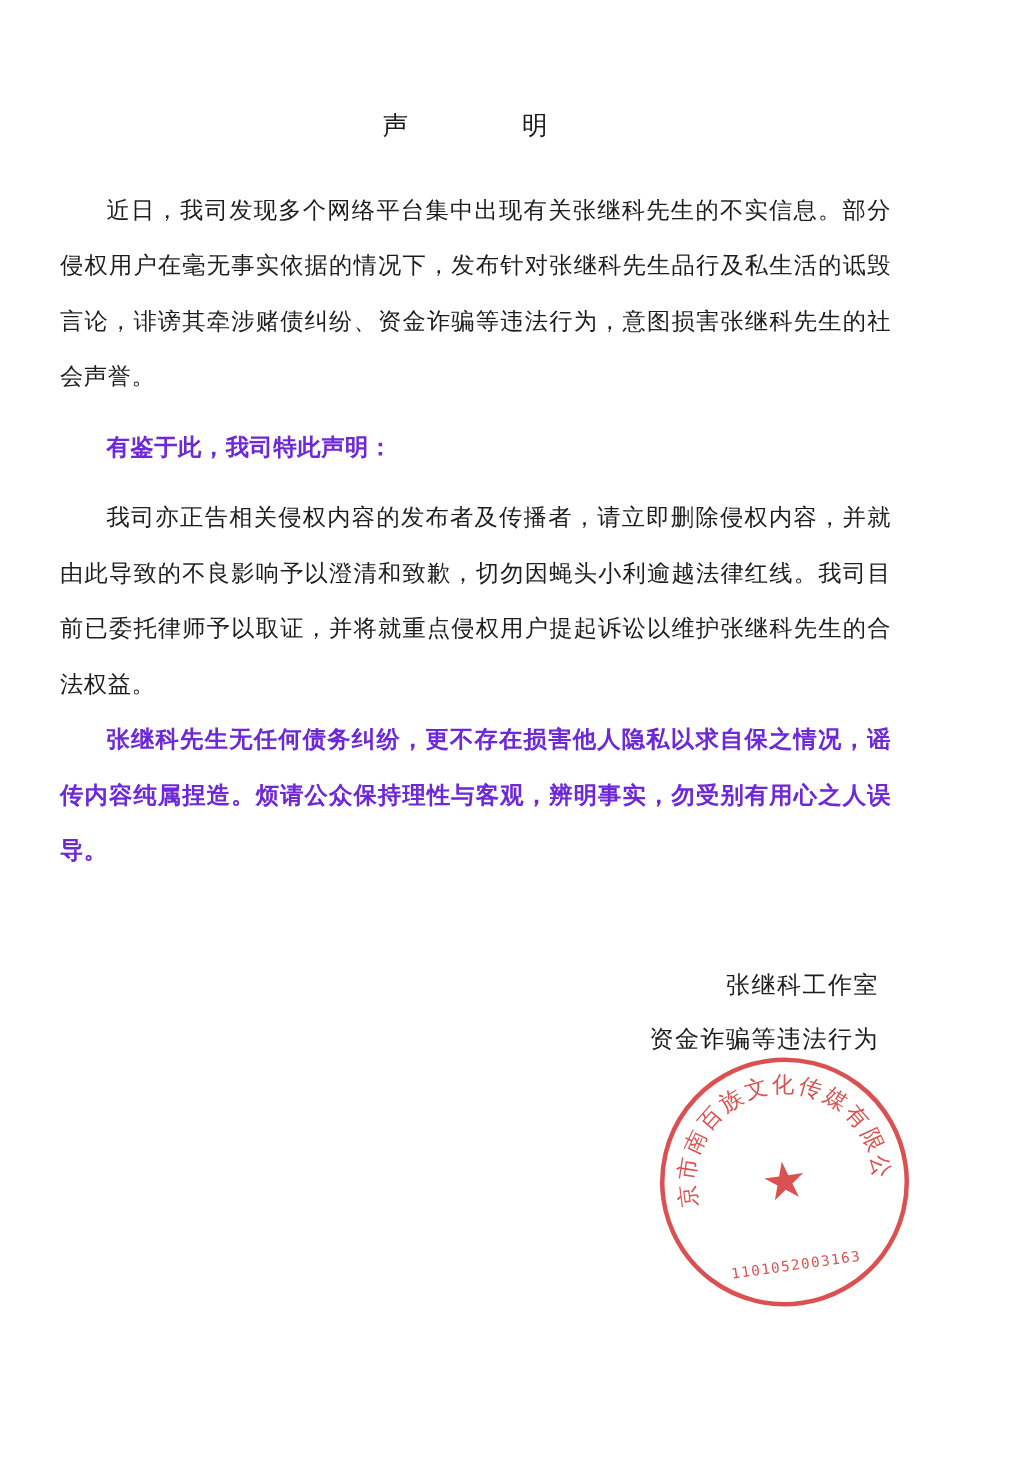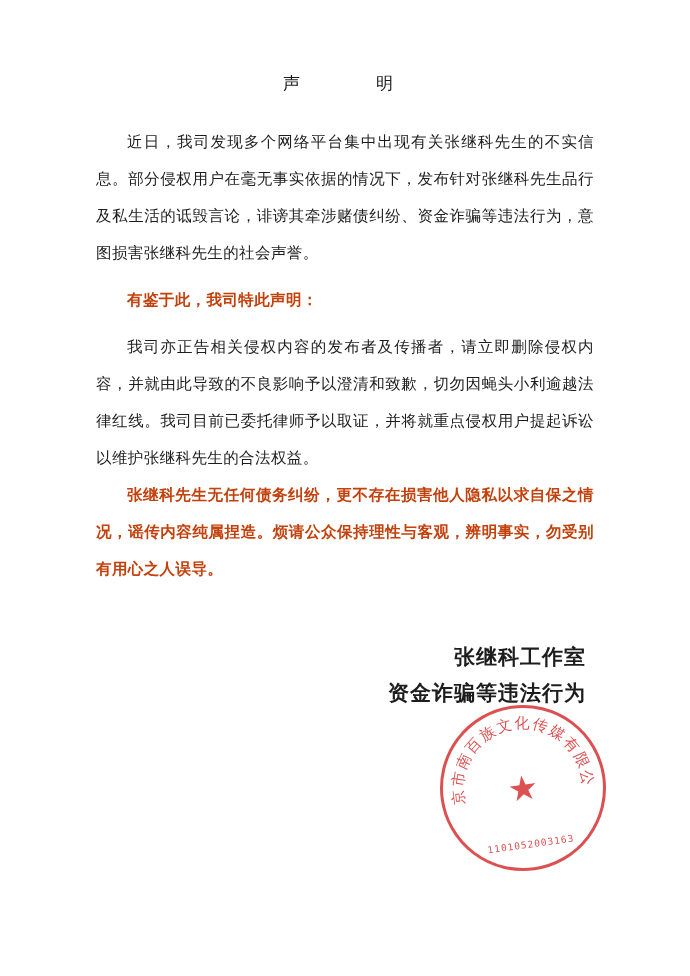--- a/index.html
+++ b/index.html
@@ -16,62 +16,61 @@
     height: 976px;
     background: #ffffff;
     overflow: hidden;
     box-sizing: border-box;
   }
   .doc-body {
     position: absolute;
     left: 0;
     top: 0;
     width: 690px;
-    padding: 72px 96px 0 96px;
+    padding: 72px 96px 0 40px;
     box-sizing: border-box;
   }
   .doc-title {
     text-align: center;
     font-size: 17px;
     color: #1a1a1a;
     letter-spacing: 14px;
     margin: 0 0 28px 0;
     font-family: "DejaVu Sans", sans-serif;
     font-weight: 400;
   }
   .para {
     font-size: 15.5px;
     line-height: 37px;
     color: #1d1d1d;
     text-align: justify;
     text-justify: inter-ideograph;
     margin: 0 0 10px 0;
     text-indent: 2em;
-    font-family: Liberation Serif, serif;
+    font-family: Liberation Mono, monospace;
     letter-spacing: 0.4px;
   }
   .para.bold {
     font-weight: bold;
-    color: #c2410c;
+    color: #6d28d9;
   }
   .para.tight {
     margin-bottom: 0;
   }
   .signature-block {
     margin-top: 52px;
     text-align: right;
     padding-right: 8px;
   }
   .sign-line {
-    font-size: 21px;
+    font-size: 16px;
     line-height: 36px;
     color: #1d1d1d;
     font-family: "DejaVu Sans", sans-serif;
     letter-spacing: 1px;
-    font-weight: bold;
   }
   
   .seal {
     position: absolute;
     left: 440px;
     top: 705px;
     width: 160px;
     height: 160px;
     border-radius: 50%;
     border: 3px solid #d42a2a;

